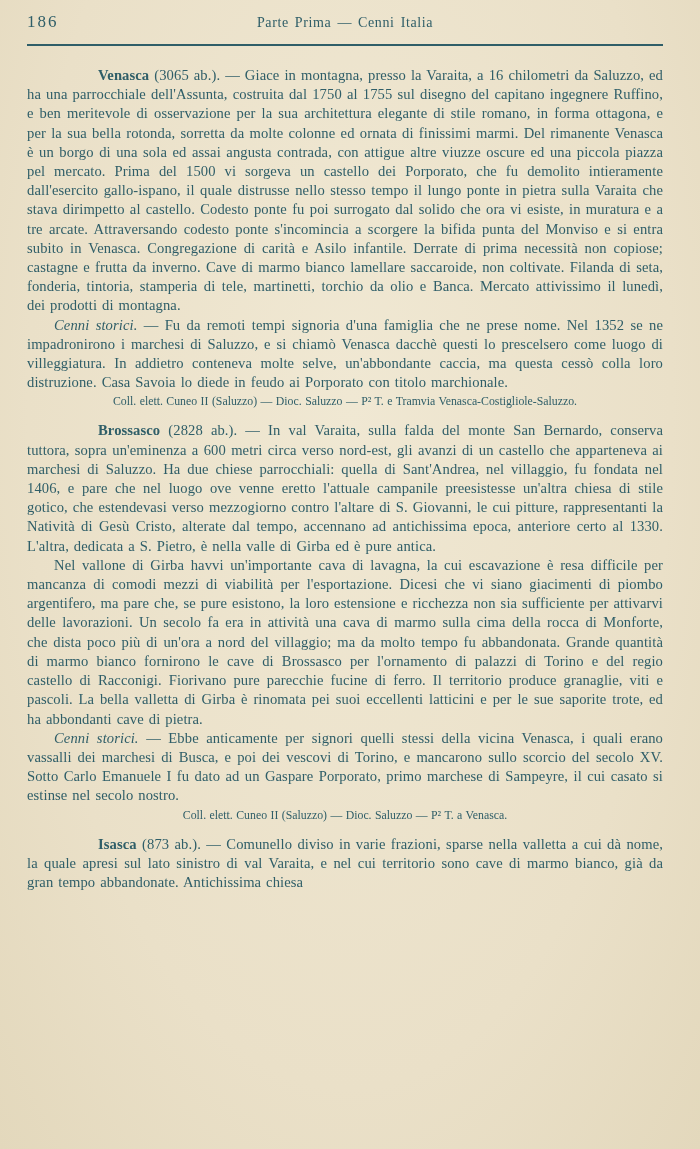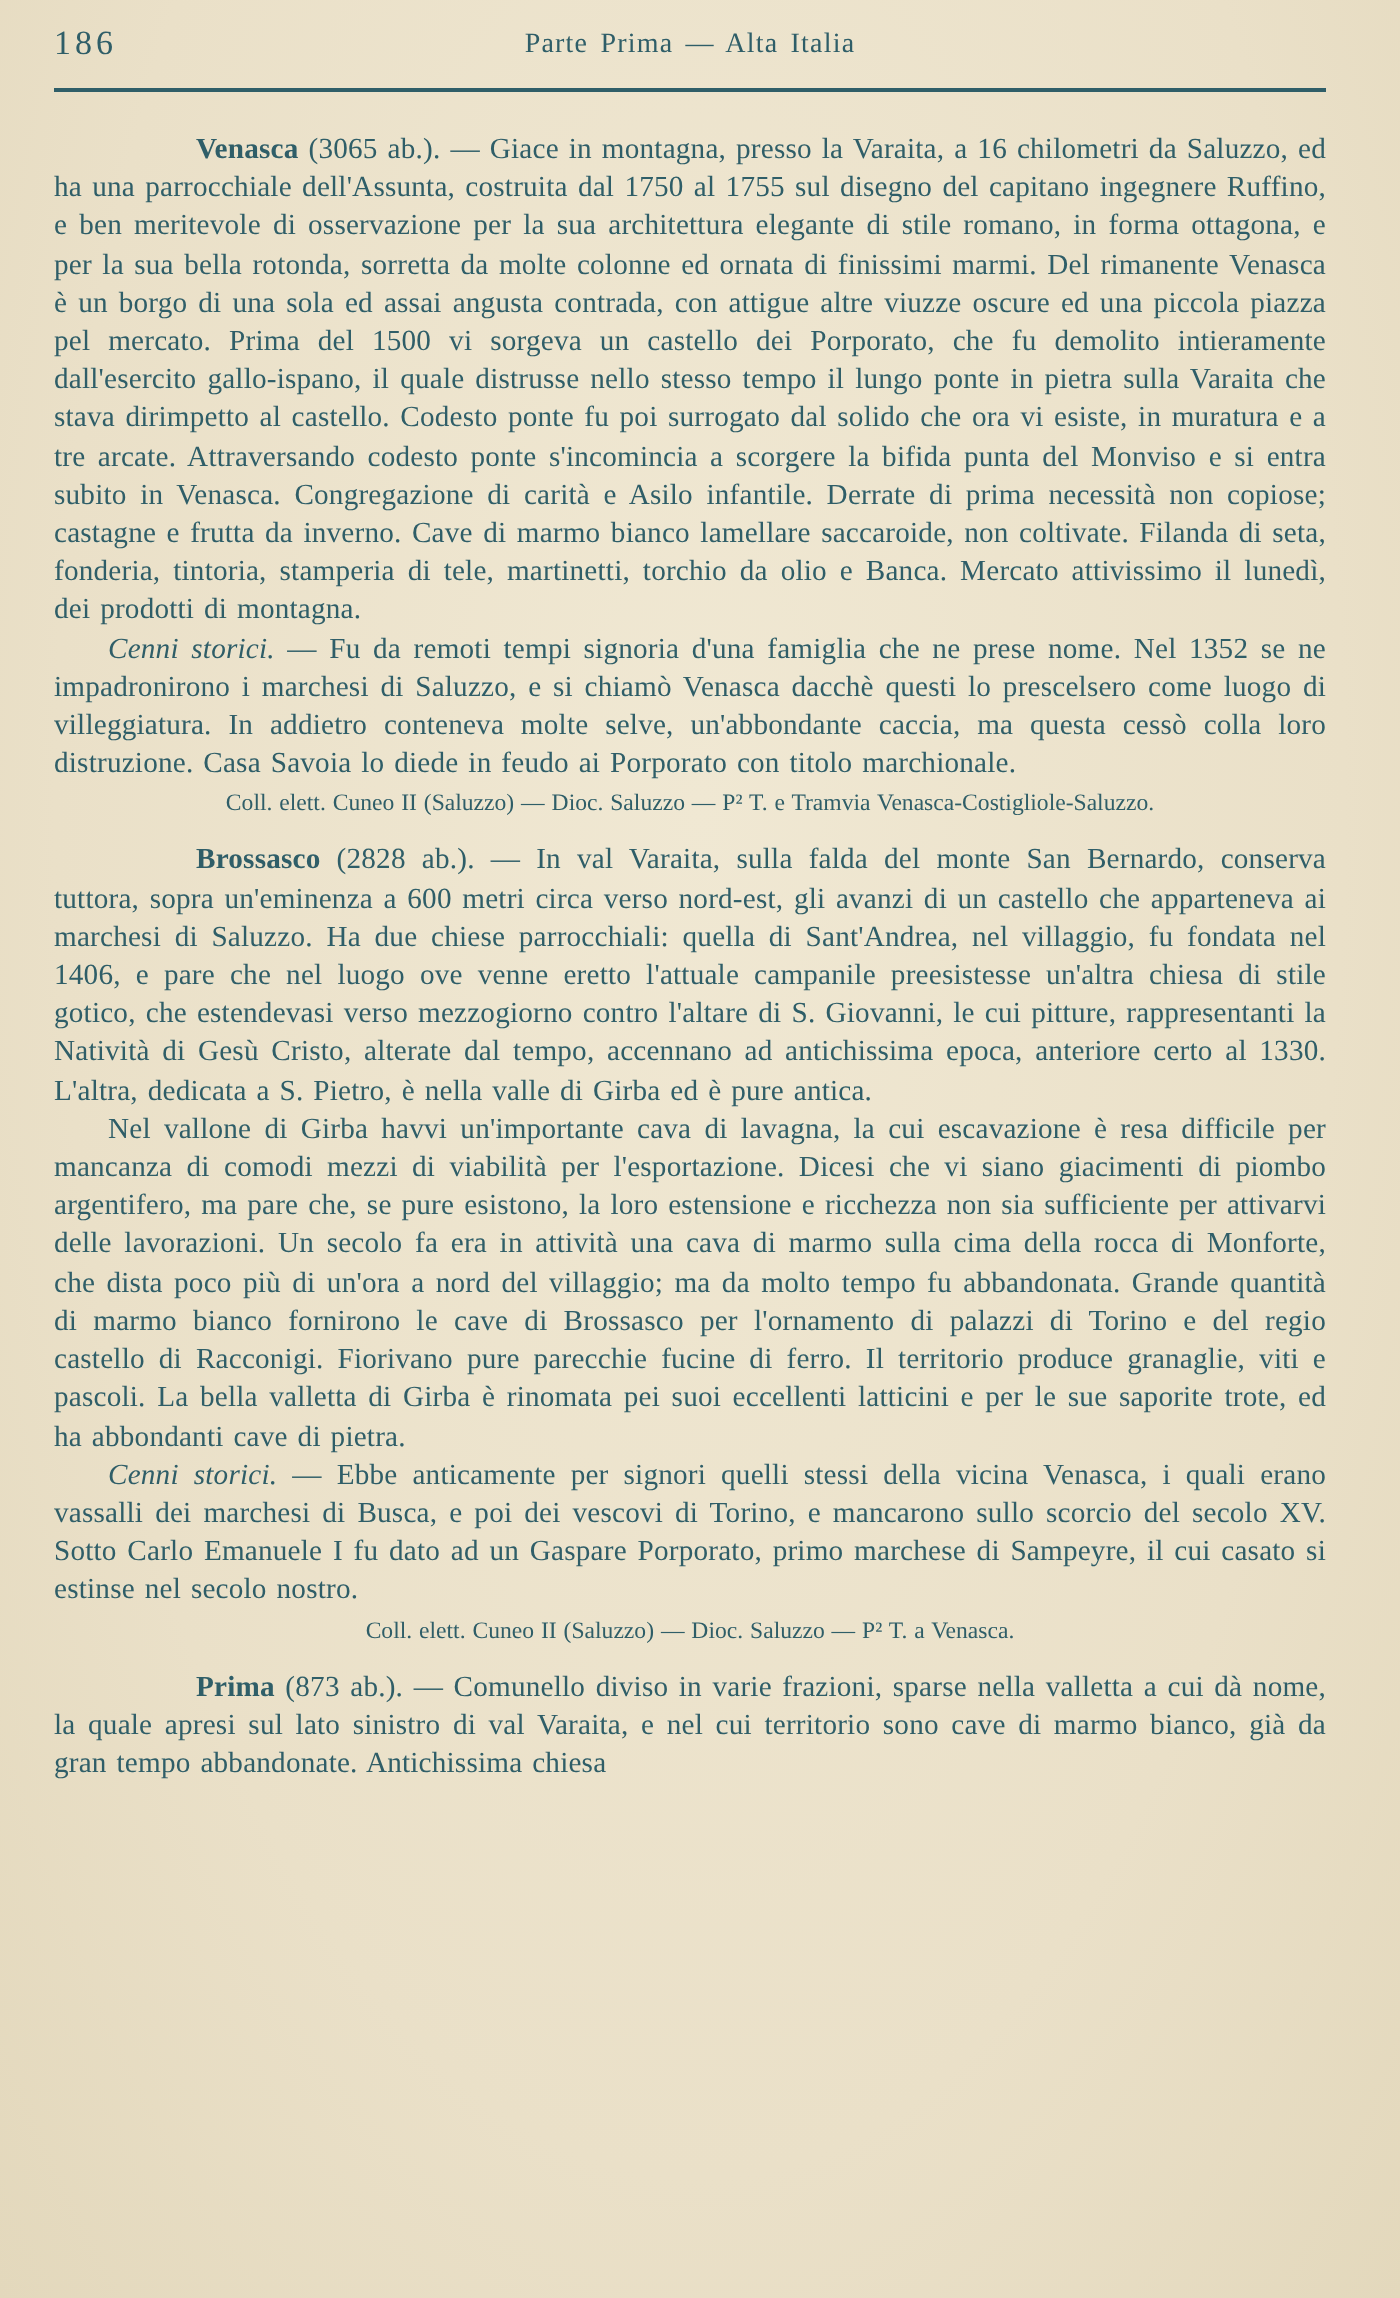--- a/index.html
+++ b/index.html
@@ -74,36 +74,36 @@
     word-spacing: 0.5px;
   }
 </style>
 </head>
 <body>
 
 <div class="page">
 
   <div class="running-head">
     <span class="pagenum">186</span>
-    <span class="head-title">Parte Prima — Alta Italia</span>
+    <span class="head-title">Parte Prima — Cenni Italia</span>
   </div>
   <hr class="head-rule">
 
   <div class="text-block">
 
     <p class="para entry-start"><span class="entry-name">Venasca</span><span> (3065 ab.). — Giace in montagna, presso la Varaita, a 16 chilometri da Saluzzo, ed ha una parrocchiale dell'Assunta, costruita dal 1750 al 1755 sul disegno del capitano ingegnere Ruffino, e ben meritevole di osservazione per la sua architettura elegante di stile romano, in forma ottagona, e per la sua bella rotonda, sorretta da molte colonne ed ornata di finissimi marmi. Del rimanente Venasca è un borgo di una sola ed assai angusta contrada, con attigue altre viuzze oscure ed una piccola piazza pel mercato. Prima del 1500 vi sorgeva un castello dei Porporato, che fu demolito intieramente dall'esercito gallo-ispano, il quale distrusse nello stesso tempo il lungo ponte in pietra sulla Varaita che stava dirimpetto al castello. Codesto ponte fu poi surrogato dal solido che ora vi esiste, in muratura e a tre arcate. Attraversando codesto ponte s'incomincia a scorgere la bifida punta del Monviso e si entra subito in Venasca. Congregazione di carità e Asilo infantile. Derrate di prima necessità non copiose; castagne e frutta da inverno. Cave di marmo bianco lamellare saccaroide, non coltivate. Filanda di seta, fonderia, tintoria, stamperia di tele, martinetti, torchio da olio e Banca. Mercato attivissimo il lunedì, dei prodotti di montagna.</span></p>
 
     <p class="para"><span class="cenni-label">Cenni storici.</span><span> — Fu da remoti tempi signoria d'una famiglia che ne prese nome. Nel 1352 se ne impadronirono i marchesi di Saluzzo, e si chiamò Venasca dacchè questi lo prescelsero come luogo di villeggiatura. In addietro conteneva molte selve, un'abbondante caccia, ma questa cessò colla loro distruzione. Casa Savoia lo diede in feudo ai Porporato con titolo marchionale.</span></p>
 
     <p class="footnote">Coll. elett. Cuneo II (Saluzzo) — Dioc. Saluzzo — P² T. e Tramvia Venasca-Costigliole-Saluzzo.</p>
 
     <p class="para entry-start"><span class="entry-name">Brossasco</span><span> (2828 ab.). — In val Varaita, sulla falda del monte San Bernardo, conserva tuttora, sopra un'eminenza a 600 metri circa verso nord-est, gli avanzi di un castello che apparteneva ai marchesi di Saluzzo. Ha due chiese parrocchiali: quella di Sant'Andrea, nel villaggio, fu fondata nel 1406, e pare che nel luogo ove venne eretto l'attuale campanile preesistesse un'altra chiesa di stile gotico, che estendevasi verso mezzogiorno contro l'altare di S. Giovanni, le cui pitture, rappresentanti la Natività di Gesù Cristo, alterate dal tempo, accennano ad antichissima epoca, anteriore certo al 1330. L'altra, dedicata a S. Pietro, è nella valle di Girba ed è pure antica.</span></p>
 
     <p class="para">Nel vallone di Girba havvi un'importante cava di lavagna, la cui escavazione è resa difficile per mancanza di comodi mezzi di viabilità per l'esportazione. Dicesi che vi siano giacimenti di piombo argentifero, ma pare che, se pure esistono, la loro estensione e ricchezza non sia sufficiente per attivarvi delle lavorazioni. Un secolo fa era in attività una cava di marmo sulla cima della rocca di Monforte, che dista poco più di un'ora a nord del villaggio; ma da molto tempo fu abbandonata. Grande quantità di marmo bianco fornirono le cave di Brossasco per l'ornamento di palazzi di Torino e del regio castello di Racconigi. Fiorivano pure parecchie fucine di ferro. Il territorio produce granaglie, viti e pascoli. La bella valletta di Girba è rinomata pei suoi eccellenti latticini e per le sue saporite trote, ed ha abbondanti cave di pietra.</p>
 
     <p class="para"><span class="cenni-label">Cenni storici.</span><span> — Ebbe anticamente per signori quelli stessi della vicina Venasca, i quali erano vassalli dei marchesi di Busca, e poi dei vescovi di Torino, e mancarono sullo scorcio del secolo XV. Sotto Carlo Emanuele I fu dato ad un Gaspare Porporato, primo marchese di Sampeyre, il cui casato si estinse nel secolo nostro.</span></p>
 
     <p class="footnote">Coll. elett. Cuneo II (Saluzzo) — Dioc. Saluzzo — P² T. a Venasca.</p>
 
-    <p class="para entry-start"><span class="entry-name">Prima</span><span> (873 ab.). — Comunello diviso in varie frazioni, sparse nella valletta a cui dà nome, la quale apresi sul lato sinistro di val Varaita, e nel cui territorio sono cave di marmo bianco, già da gran tempo abbandonate. Antichissima chiesa</span></p>
+    <p class="para entry-start"><span class="entry-name">Isasca</span><span> (873 ab.). — Comunello diviso in varie frazioni, sparse nella valletta a cui dà nome, la quale apresi sul lato sinistro di val Varaita, e nel cui territorio sono cave di marmo bianco, già da gran tempo abbandonate. Antichissima chiesa</span></p>
 
   </div>
 </div>
 
 </body></html>

